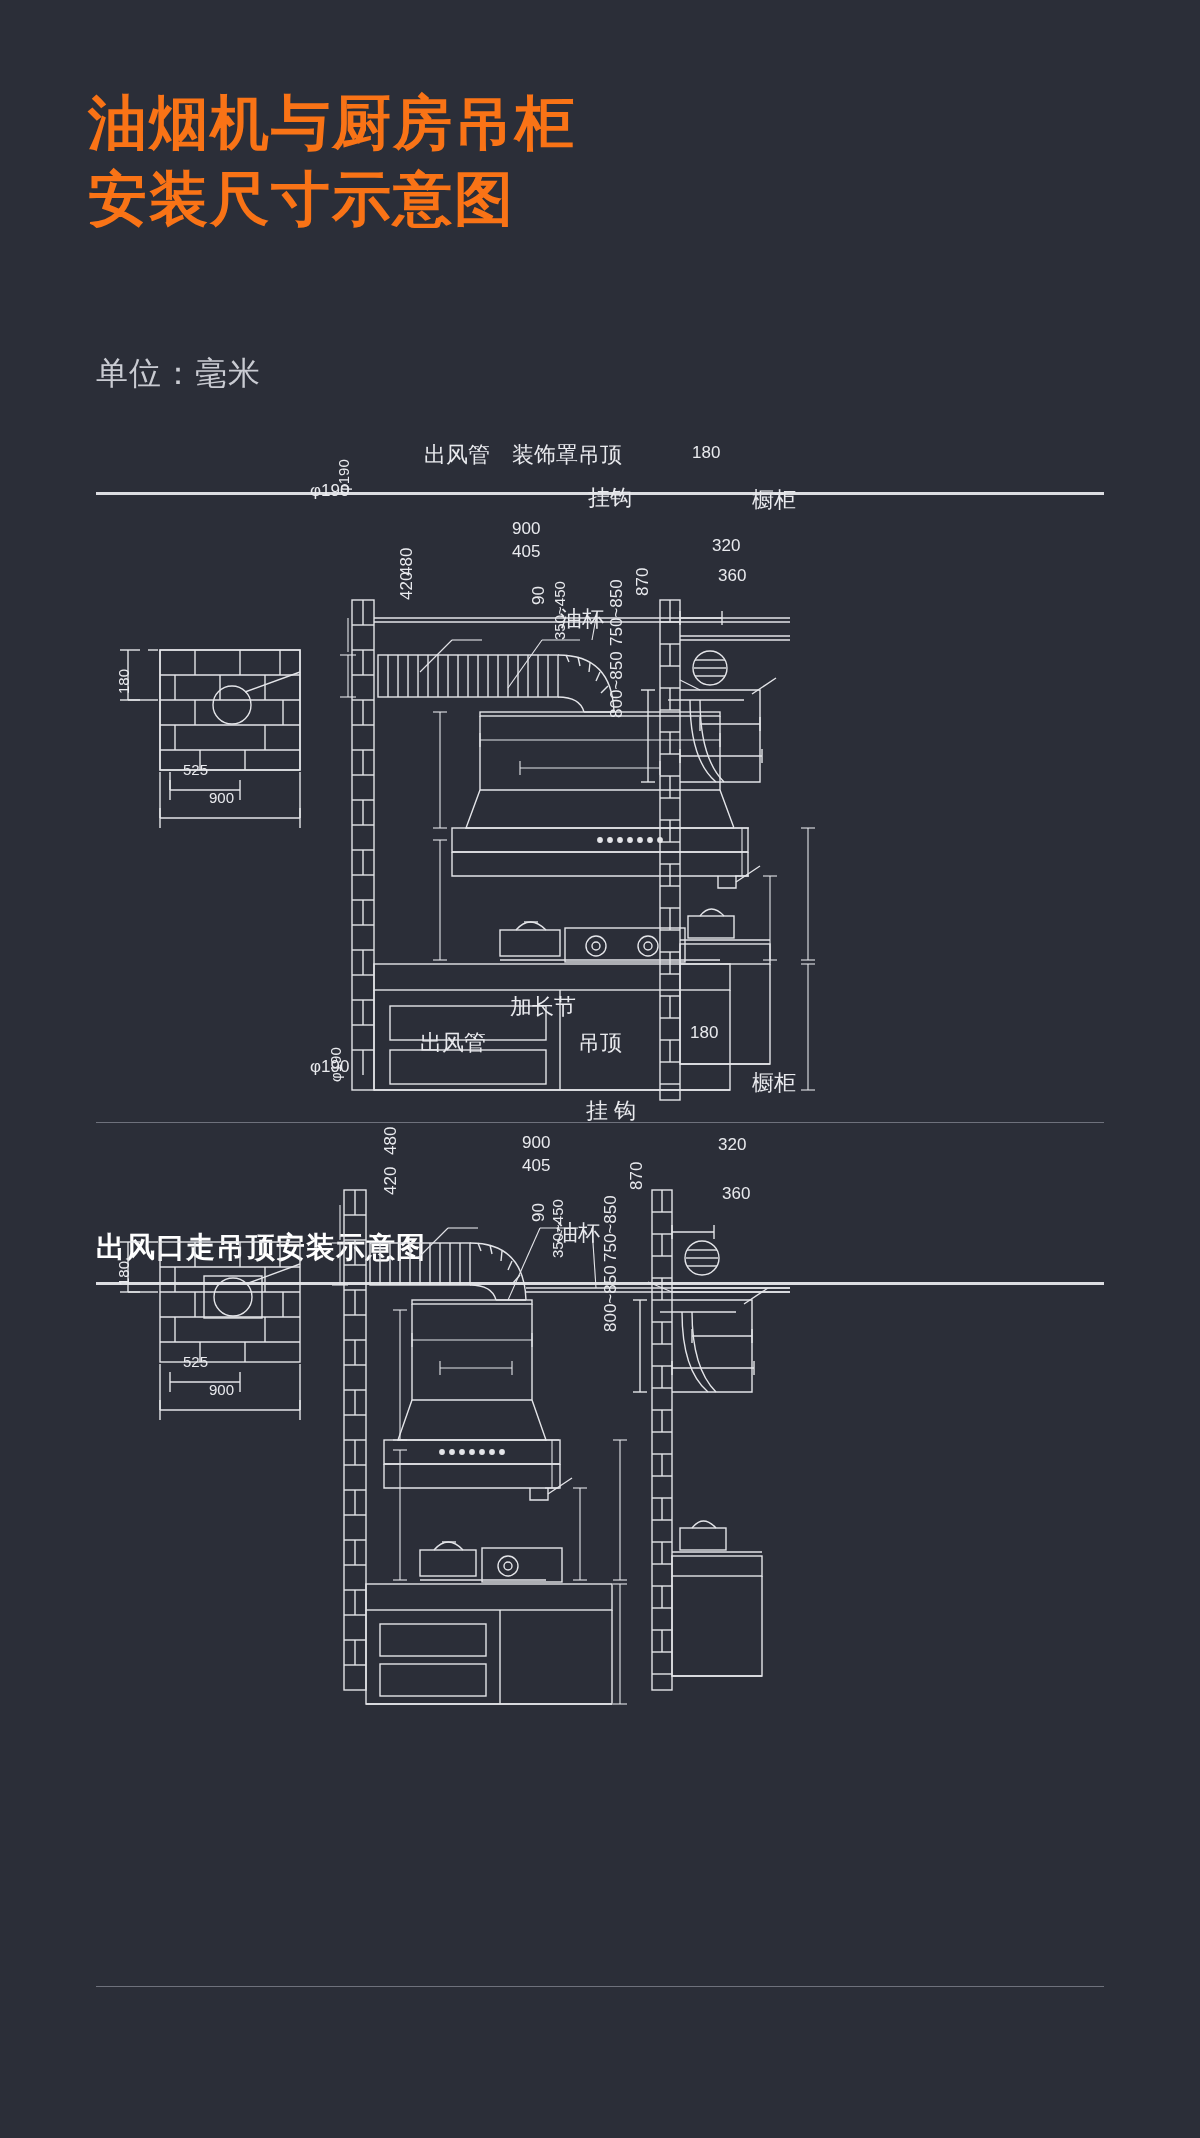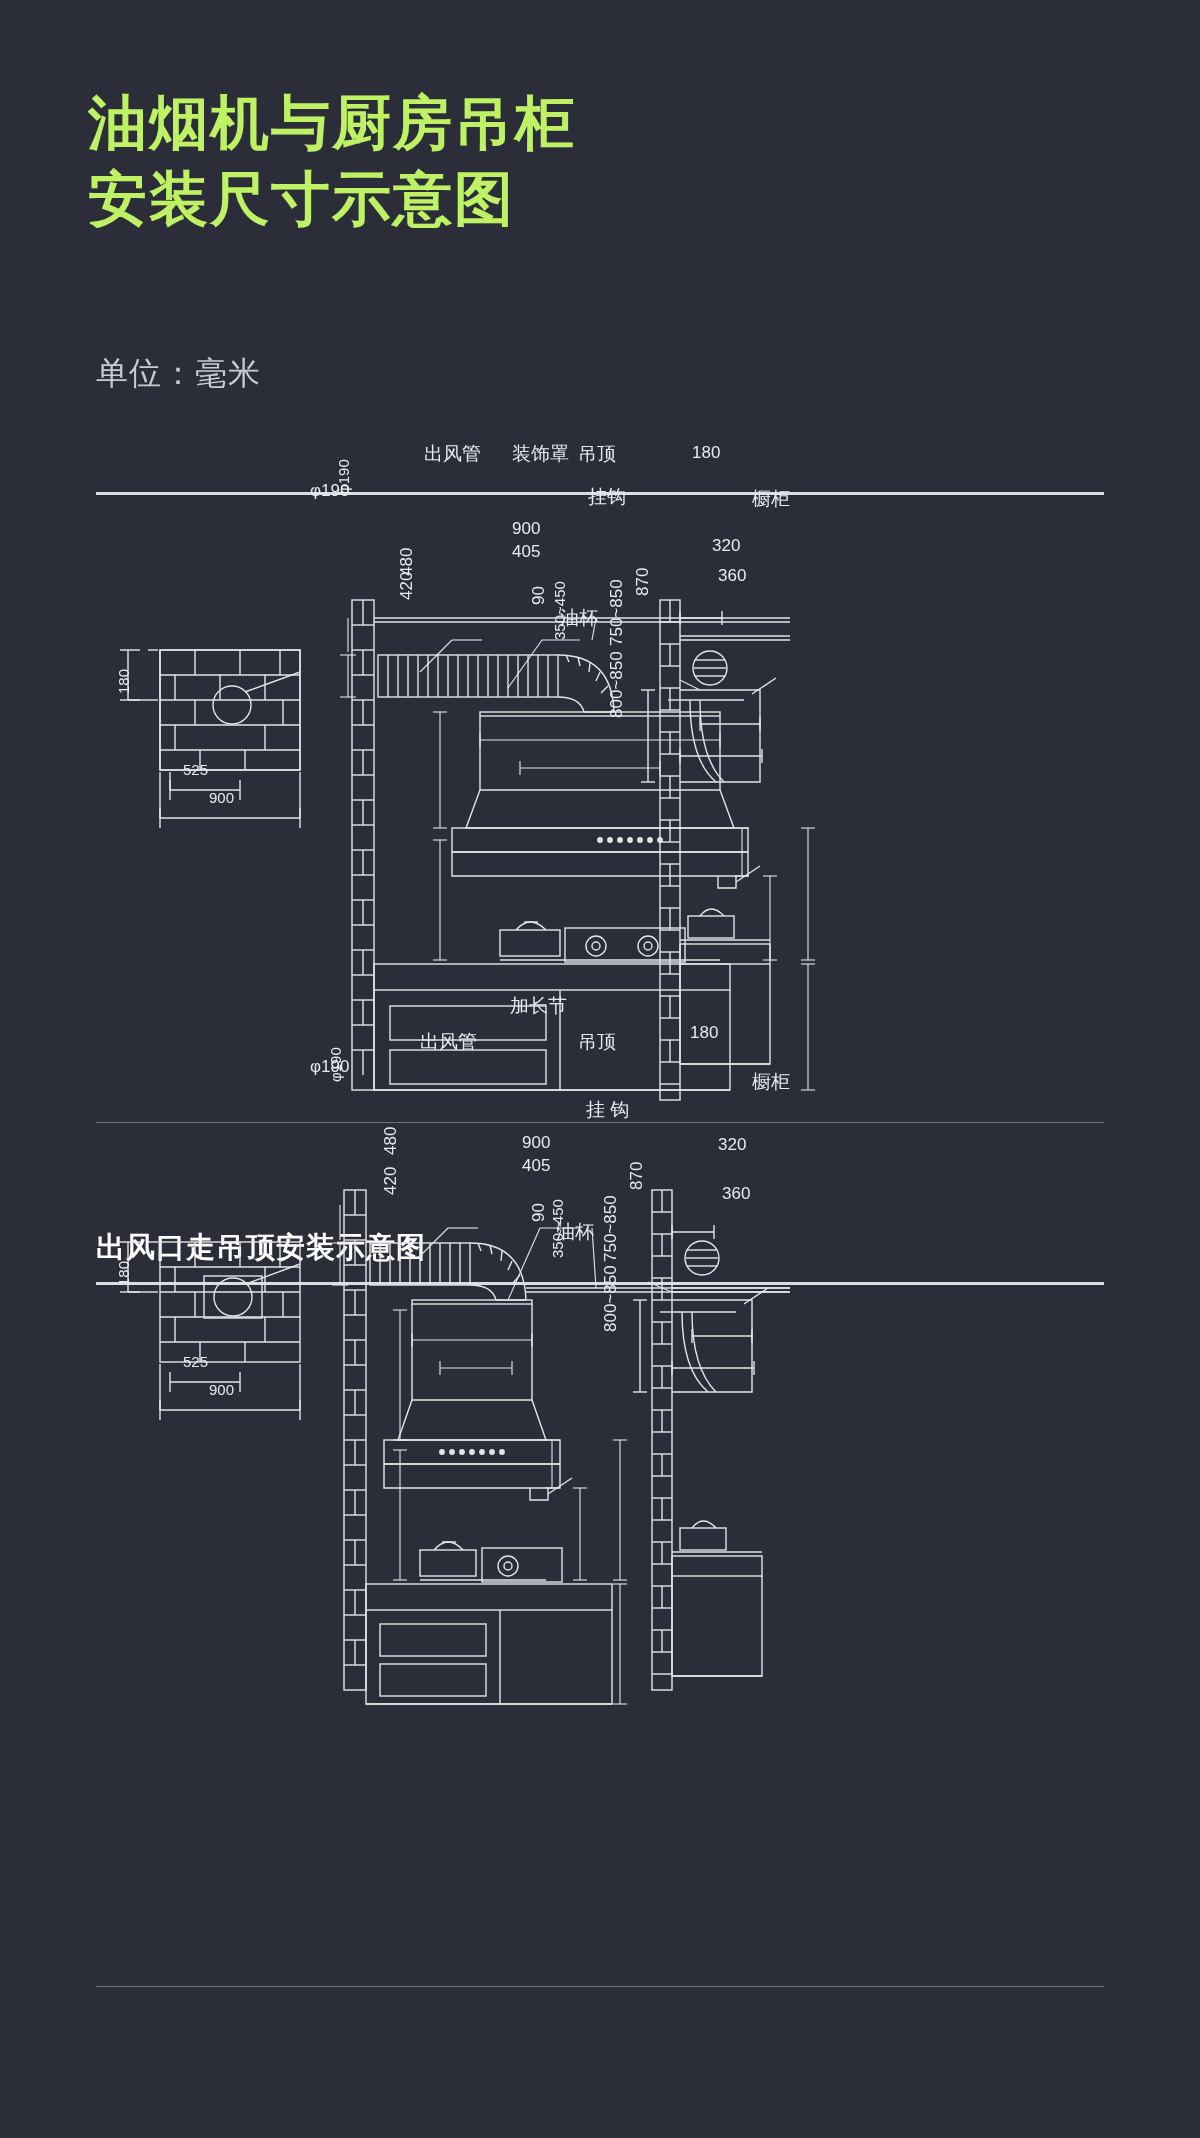--- a/index.html
+++ b/index.html
@@ -8,21 +8,21 @@
     background:#2b2e38;
     font-family:"Liberation Sans","DejaVu Sans",sans-serif;
     color:#e8e8ea;
     position:relative;
     overflow:hidden;
   }
   .page{position:relative;width:1200px;height:2138px;}
 
   .title{
     position:absolute;left:88px;top:86px;
-    font-size:59px;font-weight:bold;color:#bef264;
+    font-size:59px;font-weight:bold;color:#f97316;
     line-height:1.28;letter-spacing:2px;
     white-space:pre-line;
   }
   .unit{
     position:absolute;left:96px;top:352px;
     font-size:32px;color:#c9cbd2;letter-spacing:1px;
   }
 
   .section-head{
     position:absolute;left:96px;
@@ -37,21 +37,21 @@
   .canvas{position:absolute;left:0;top:0;width:1200px;height:2138px;pointer-events:none;}
 
   .lbl{
     position:absolute;
     font-size:17px;color:#e9eaee;
     white-space:nowrap;
     line-height:1;
   }
   .lbl.sm{font-size:15px;}
   .lbl.rot{transform-origin:left top;transform:rotate(-90deg);}
-  .lbl.big{font-size:19px;}
+  .lbl.big{font-size:22px;}
 </style>
 </head>
 <body>
 
 <div class="page">
 
   <div class="title">油烟机与厨房吊柜
 安装尺寸示意图</div>
   <div class="unit">单位：毫米</div>
 

